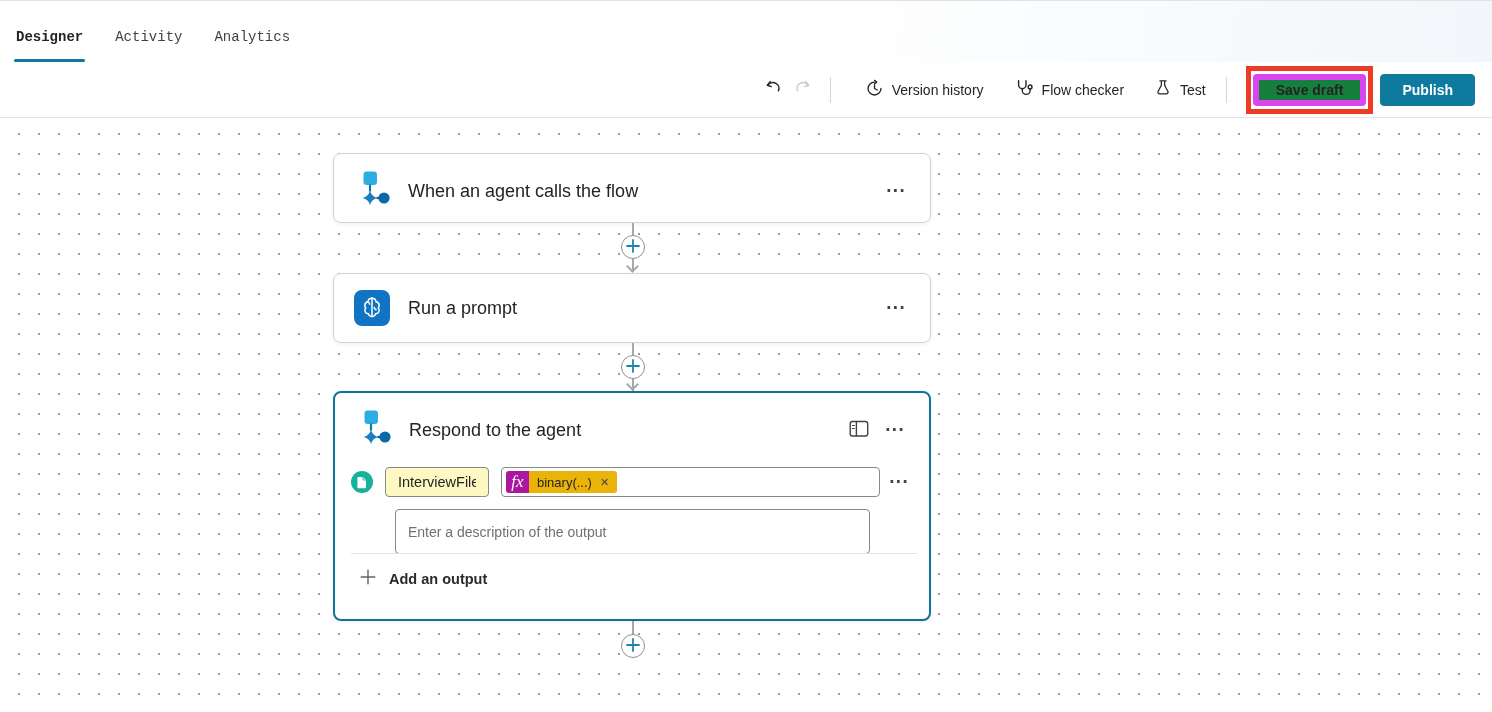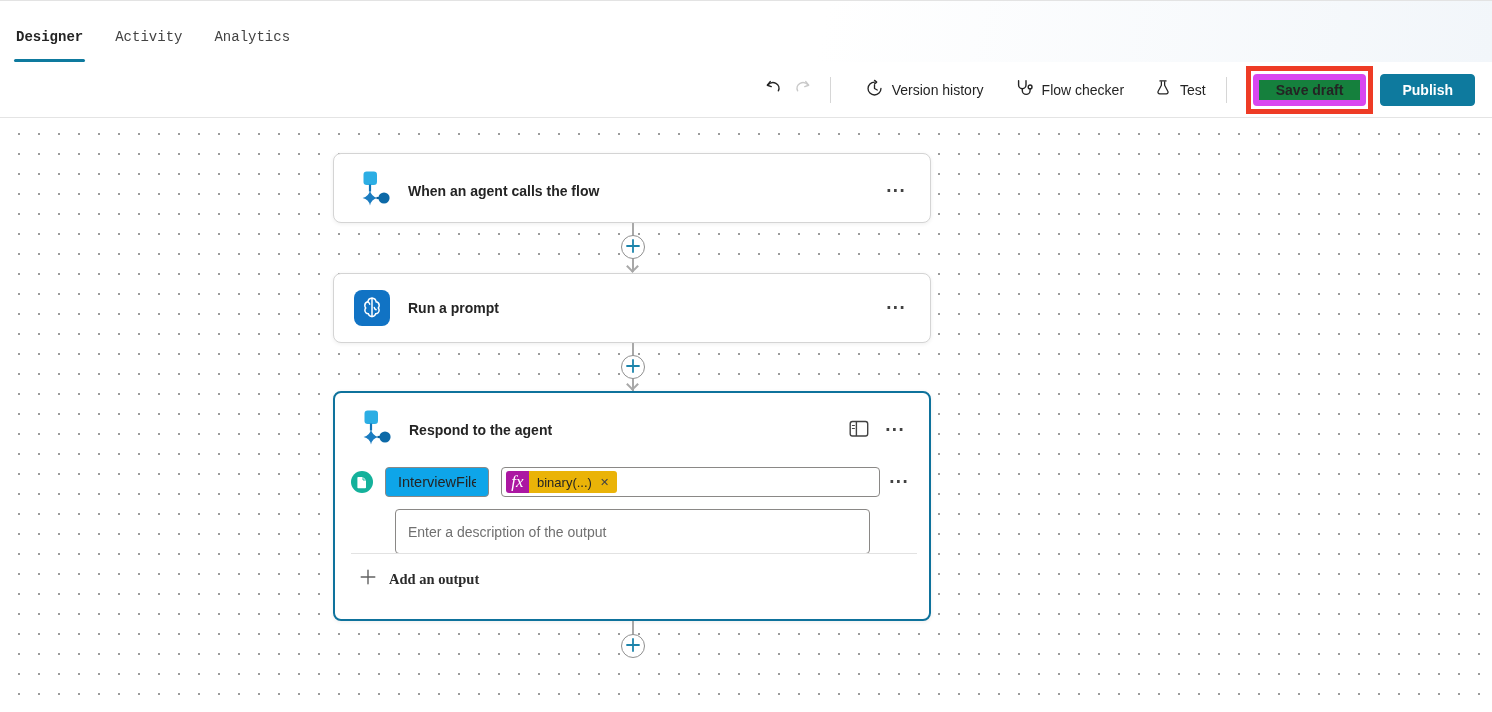--- a/index.html
+++ b/index.html
@@ -66,21 +66,21 @@
     background-image: radial-gradient(#9b9b9b 1.05px, transparent 1.05px);
     background-size: 20px 20px; background-position: 9px 6px;
   }
   .node {
     position:absolute; left:333px; width:598px; background:#fff;
     border:1px solid #d4d4d4; border-radius:8px;
     box-shadow:0 1px 4px rgba(0,0,0,.07);
   }
   .node.selected { border:2px solid #0e729c; }
   .node-hdr { display:flex; align-items:center; gap:17px; padding:16px 22px 16px 19px; }
-  .node-title { flex:1; font-size:14px; font-weight:700; color:#242424; }
+  .node-title { flex:1; font-size:18px; font-weight:400; color:#242424; }
   .more {
     background:none; border:none; cursor:pointer; color:#424242;
     font-size:15px; font-weight:700; letter-spacing:1px; line-height:1;
     padding:4px 2px; font-family:"DejaVu Sans", sans-serif;
   }
   .hdr-icons { display:flex; align-items:center; gap:12px; }
 
   
   .conn-line { position:absolute; width:2px; background:#a8a8a8; left:632px; }
   .plus-btn {
@@ -96,21 +96,21 @@
 
   
   .respond-body { position:relative; height:170px; }
   .output-row { position:absolute; top:0; left:16px; right:18px; display:flex; align-items:center; }
   .type-badge {
     width:22px; height:22px; border-radius:50%; background:#14b19b; flex:0 0 auto;
     display:flex; align-items:center; justify-content:center; margin-right:12px;
   }
   .name-input {
     width:104px; height:30px; border:1px solid #8a8886; border-radius:4px;
-    font-family:inherit; font-size:14.5px; color:#242424; padding:0 12px; background:#0ea5e9;
+    font-family:inherit; font-size:14.5px; color:#242424; padding:0 12px; background:#fef9c3;
   }
   .expr-input {
     width:379px; height:30px; border:1px solid #8a8886; border-radius:4px;
     background:#fff; margin-left:12px; display:flex; align-items:center; padding:3px 4px;
     cursor:text;
   }
   .chip { display:flex; align-items:center; height:22px; }
   .fx-badge {
     width:23px; height:22px; background:#ac17a2; border-radius:3px 0 0 3px;
     color:#fff; font-family:"Liberation Serif", serif; font-style:italic;
@@ -125,21 +125,21 @@
   .row-more { margin-left:auto; }
   .desc-row { position:absolute; top:42px; left:60px; }
   .desc-input {
     width:475px; height:45px; border:1px solid #8a8886; border-radius:4px;
     font-family:inherit; font-size:14px; color:#242424; padding:0 12px; background:#fff;
   }
   .desc-input::placeholder { color:#707070; opacity:1; }
   .card-divider { position:absolute; top:86px; left:16px; right:12px; height:1px; background:#e2e2e2; }
   .add-output {
     position:absolute; top:98px; left:23px; background:none; border:none; cursor:pointer;
-    display:flex; align-items:center; gap:13px; font-family:Liberation Serif, serif;
+    display:flex; align-items:center; gap:13px; font-family:Liberation Sans, sans-serif;
     font-size:14.5px; font-weight:700; color:#2b2b2b; padding:4px 2px;
   }
 </style>
 </head>
 <body>
 
 <div class="app">
 
   <div class="tabstrip">
     <button class="tab active">

